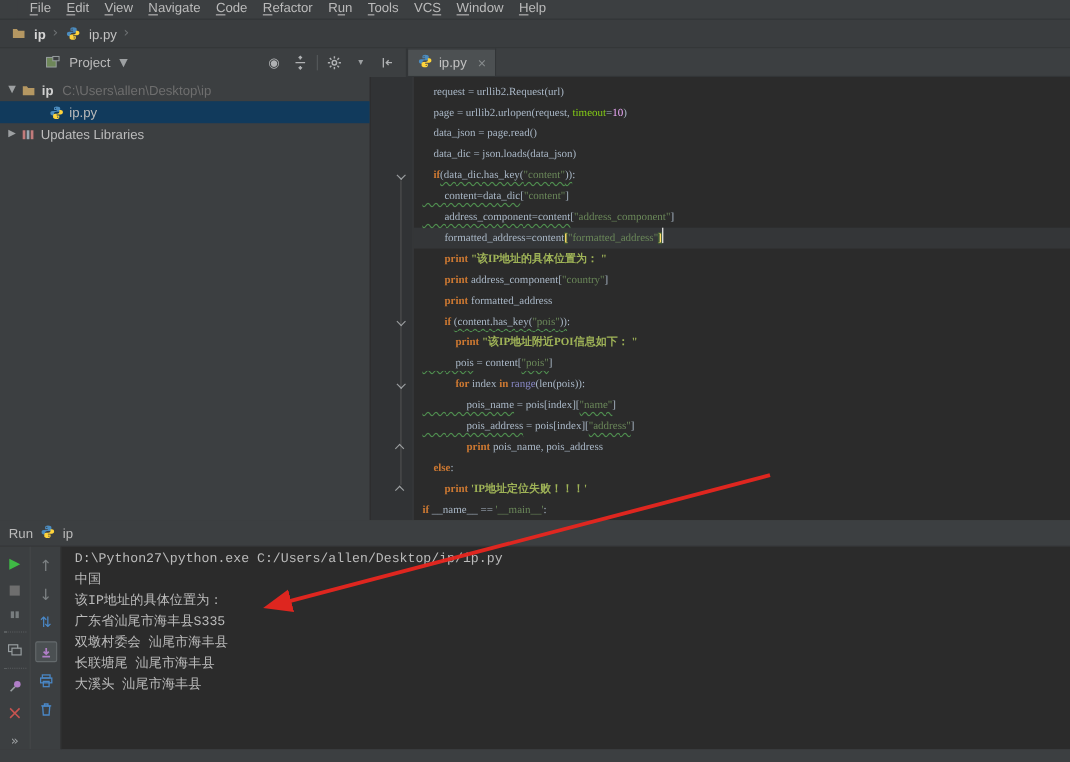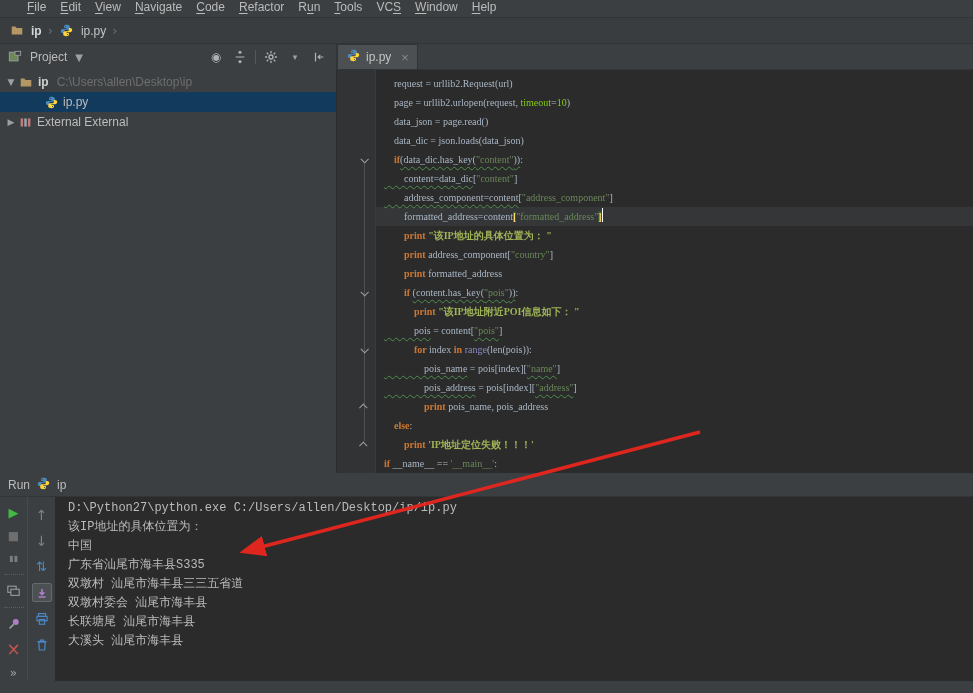--- a/index.html
+++ b/index.html
@@ -16,21 +16,21 @@
   .menu-item u { text-underline-offset:2px; }
   .breadcrumbs { position:absolute; left:0; top:17px; width:973px; height:27px;
     background:#3a3d3f; border-top:1px solid #323537; border-bottom:1px solid #323537;
     display:flex; align-items:center; padding-left:8px; }
   .crumb { display:flex; align-items:center; gap:5px; margin-right:4px; }
   .crumb .lbl { color:#c3c3c3; }
   .crumb.bold .lbl { font-weight:bold; color:#d6d6d6; }
   .crumb-sep { color:#6d7173; font-size:13px; margin:0 5px 0 2px; }
   .toolrow { position:absolute; left:0; top:44px; width:973px; height:26px; background:#3c3f41; display:flex; }
   .proj-header { width:337px; height:26px; display:flex; align-items:center; padding-left:6px;
-    border-right:1px solid #323537; }
+    border-right:1px solid #323537;margin-left:33px; }
   .proj-title { margin-left:6px; color:#bbbbbb; }
   .caret { color:#9da0a2; font-size:10px; margin-left:8px; }
   .proj-tools { margin-left:auto; display:flex; align-items:center; gap:6px; padding-right:8px; }
   .tbicon { width:18px; height:18px; display:flex; align-items:center; justify-content:center; color:#afb1b3; }
   .vsep { width:1px; height:14px; background:#55595b; }
   .tabbar { flex:1; height:26px; display:flex; align-items:flex-end; background:#3c3f41; border-bottom:1px solid #323537;}
   .tab { height:25px; background:#4c5052; display:flex; align-items:center; gap:6px;
     padding:0 8px 0 9px; border:1px solid #323537; border-bottom:none; }
   .tab .lbl { color:#c3c3c3; }
   .tab-close { color:#878b8d; font-size:13px; margin-left:4px; cursor:default; }
@@ -51,21 +51,21 @@
   .chev { width:6px; height:6px; border-right:1.5px solid #9da0a2; border-bottom:1.5px solid #9da0a2; }
   .chev.open { transform:rotate(45deg) translateY(-1px); }
   .chev.close { transform:rotate(-135deg) translateY(-1px); }
   .code { flex:1; padding-top:4px; font-family:Liberation Serif, serif;
     font-size:10px; line-height:19px; white-space:pre; color:#a9b7c6; }
   .cline { height:19px; padding-left:8px; }
   .cline.cur { background:#343638; }
   .c-k { color:#cc7832; font-weight:bold; }
   .c-s { color:#6a8759; }
   .c-cs { color:#9fb357; font-weight:bold; }
-  .c-n { color:#84cc16; }
+  .c-n { color:#f0abfc; }
   .c-pa { color:#84cc16; }
   .c-b { color:#8888c6;text-align:right; }
   .c-br { color:#ffdd66; font-weight:bold; background:#3a5336; }
   .sq { text-decoration:underline; text-decoration-style:wavy; text-decoration-color:#4f8f4f;
         text-decoration-thickness:1px; text-underline-offset:3px; }
   .caret-bar { display:inline-block; width:1.5px; height:14px; background:#ffffff; vertical-align:-2px; }
   
   .runpanel { position:absolute; left:0; top:473px; width:973px; height:208px; background:#3c3f41; }
   .run-header { height:24px; display:flex; align-items:center; gap:7px; padding-left:8px;
     border-bottom:1px solid #323537; background:#3c3f41;}
@@ -206,21 +206,21 @@
         </div>
         <div class="tree-row" style="padding-left: 4px;">
           <span class="tw glyph">▶</span>
           <span class="ticon">
             <svg width="13" height="13" viewBox="0 0 16 16">
               <rect x="2" y="3" width="3" height="10" fill="#c27b7b"></rect>
               <rect x="6.5" y="3" width="3" height="10" fill="#9aa7b0"></rect>
               <rect x="11" y="3" width="3" height="10" fill="#c27b7b"></rect>
             </svg>
           </span>
-          <span class="tree-label">External External</span>
+          <span class="tree-label">Updates Libraries</span>
         </div>
       </div>
     <div class="editor">
       <div class="gutter">
           <div class="foldline" style="top: 94px; height: 277px;"></div>
           <div class="fold" style="top: 84px;">
             <div class="chev open"></div>
           </div>
           <div class="fold" style="top: 217px;">
             <div class="chev open"></div>
@@ -294,24 +294,23 @@
             <svg width="14" height="14" viewBox="0 0 16 16">
               <g fill="none" stroke="#4a88c7" stroke-width="1.4">
                 <path d="M2.8 4.2h10.4M6.2 4V2.3h3.6V4"></path>
                 <path d="M4.3 4.5l.7 9.2h6l.7-9.2z"></path>
               </g>
             </svg>
           </div>
         </div>
       <div class="console">
           <div class="con-line">D:\Python27\python.exe C:/Users/allen/Desktop/ip/ip.py</div>
+          <div class="con-line">中国</div>
           <div class="con-line">该IP地址的具体位置为： </div>
-          <div class="con-line">中国</div>
           <div class="con-line">广东省汕尾市海丰县S335</div>
-          <div class="con-line">双墩村 汕尾市海丰县三三五省道</div>
           <div class="con-line">双墩村委会 汕尾市海丰县</div>
           <div class="con-line">长联塘尾 汕尾市海丰县</div>
           <div class="con-line">大溪头 汕尾市海丰县</div>
         </div>
     </div>
   </div>
 
 
   <svg id="arrow-overlay" width="973" height="693">
     <defs>

